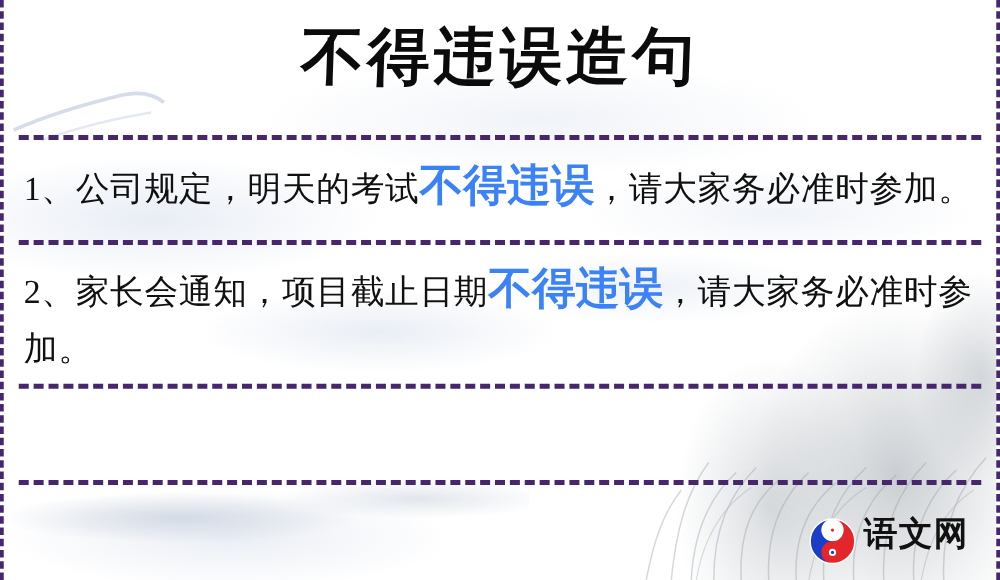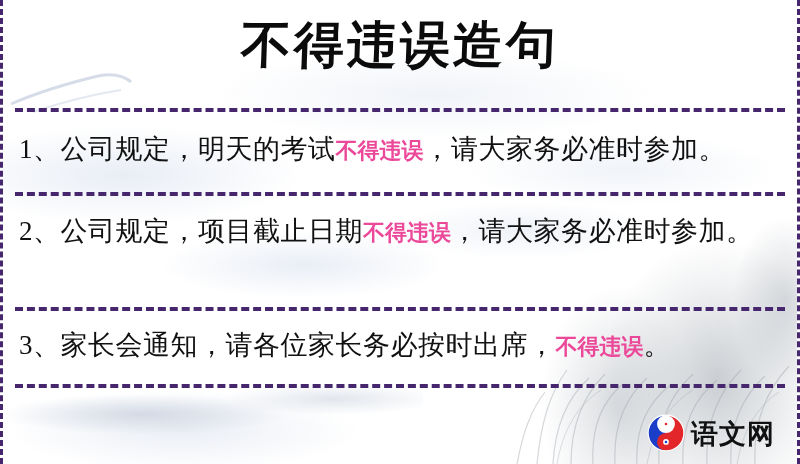--- a/index.html
+++ b/index.html
@@ -109,34 +109,33 @@
     line-height: 46px;
     color: #111111;
     letter-spacing: 0.5px;
     font-family: "Liberation Serif", "DejaVu Serif", serif;
   }
   .row.s1 { top: 126px; }
   .row.s2 { top: 208px; }
   .row.s3 { top: 322px; }
 
   .hl {
-    color: #ec4899;
+    color: #3b82f6;
     font-weight: 700;
     font-family: "DejaVu Sans", "Liberation Sans", sans-serif;
-    font-size: 22px;
+    font-size: 35px;
     letter-spacing: 0;
   }
 
   
   .logo {
     position: absolute;
     right: 22px;
     bottom: 12px;
     display: flex;
-    align-items: center;
     z-index: 4;
   }
   .logo-mark {
     width: 38px;
     height: 38px;
     margin-right: 6px;
     flex: 0 0 auto;
   }
   .logo-text {
     font-family: "DejaVu Sans", "Liberation Sans", sans-serif;
@@ -192,26 +191,23 @@
   <div class="rule r1"></div>
   <div class="rule r2"></div>
   <div class="rule r3"></div>
   <div class="rule r4"></div>
 
   <div class="row s1">
     <span>1、</span><span>公司规定，明天的考试</span><span class="hl">不得违误</span><span>，请大家务必准时参加。</span>
   </div>
 
   <div class="row s2">
-    <span>2、</span><span>公司规定，项目截止日期</span><span class="hl">不得违误</span><span>，请大家务必准时参加。</span>
-  </div>
-
-  <div class="row s3">
-    <span>3、</span><span>家长会通知，请各位家长务必按时出席，</span><span class="hl">不得违误</span><span>。</span>
-  </div>
+    <span>2、</span><span>家长会通知，项目截止日期</span><span class="hl">不得违误</span><span>，请大家务必准时参加。</span>
+  </div>
+
 
   <div class="logo">
     <span class="logo-mark">
       <svg width="38" height="38" viewBox="0 0 100 100">
         <circle cx="50" cy="50" r="47" fill="#ffffff"></circle>
         <path d="M50 3 A47 47 0 0 0 50 97 A23.5 23.5 0 0 0 50 50 A23.5 23.5 0 0 1 50 3 Z" fill="#1a3ec8"></path>
         <path d="M50 3 A47 47 0 0 1 50 97 A23.5 23.5 0 0 1 50 50 A23.5 23.5 0 0 0 50 3 Z" fill="#e3262a"></path>
         <circle cx="50" cy="26.5" r="7.5" fill="#ffffff"></circle>
         <circle cx="50" cy="73.5" r="7.5" fill="#ffffff"></circle>
         <circle cx="50" cy="26.5" r="3.4" fill="#e3262a"></circle>

